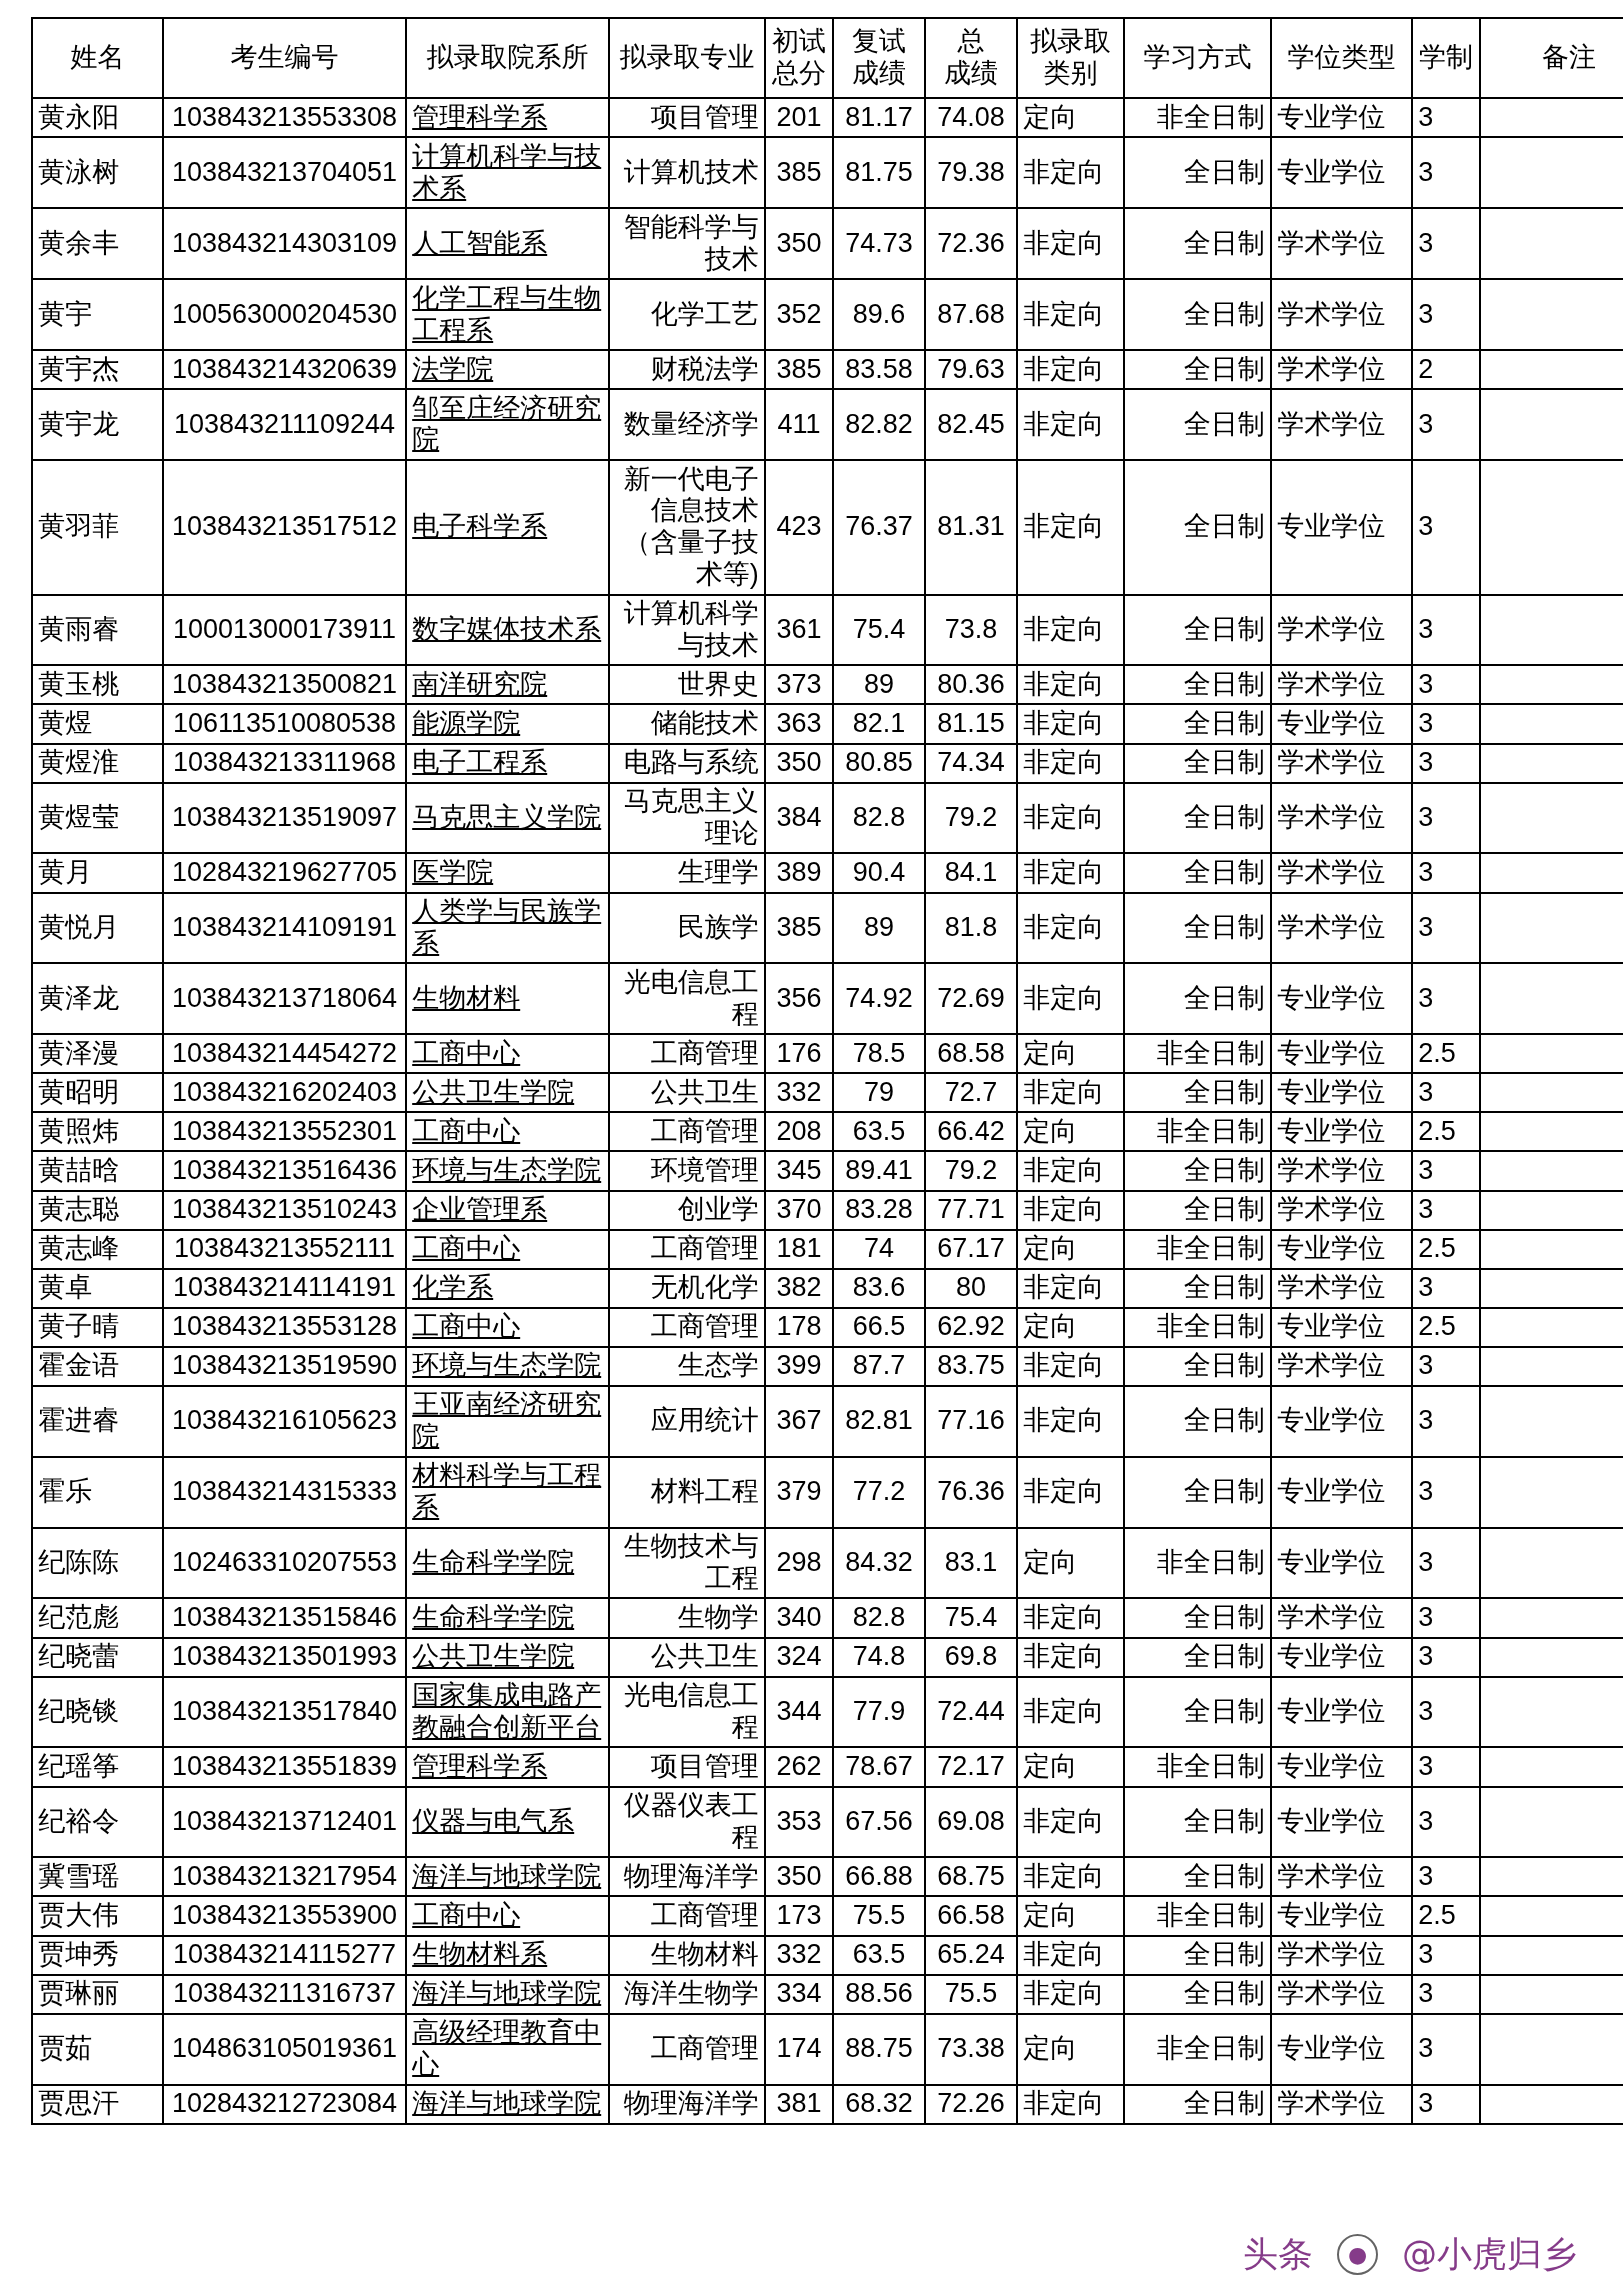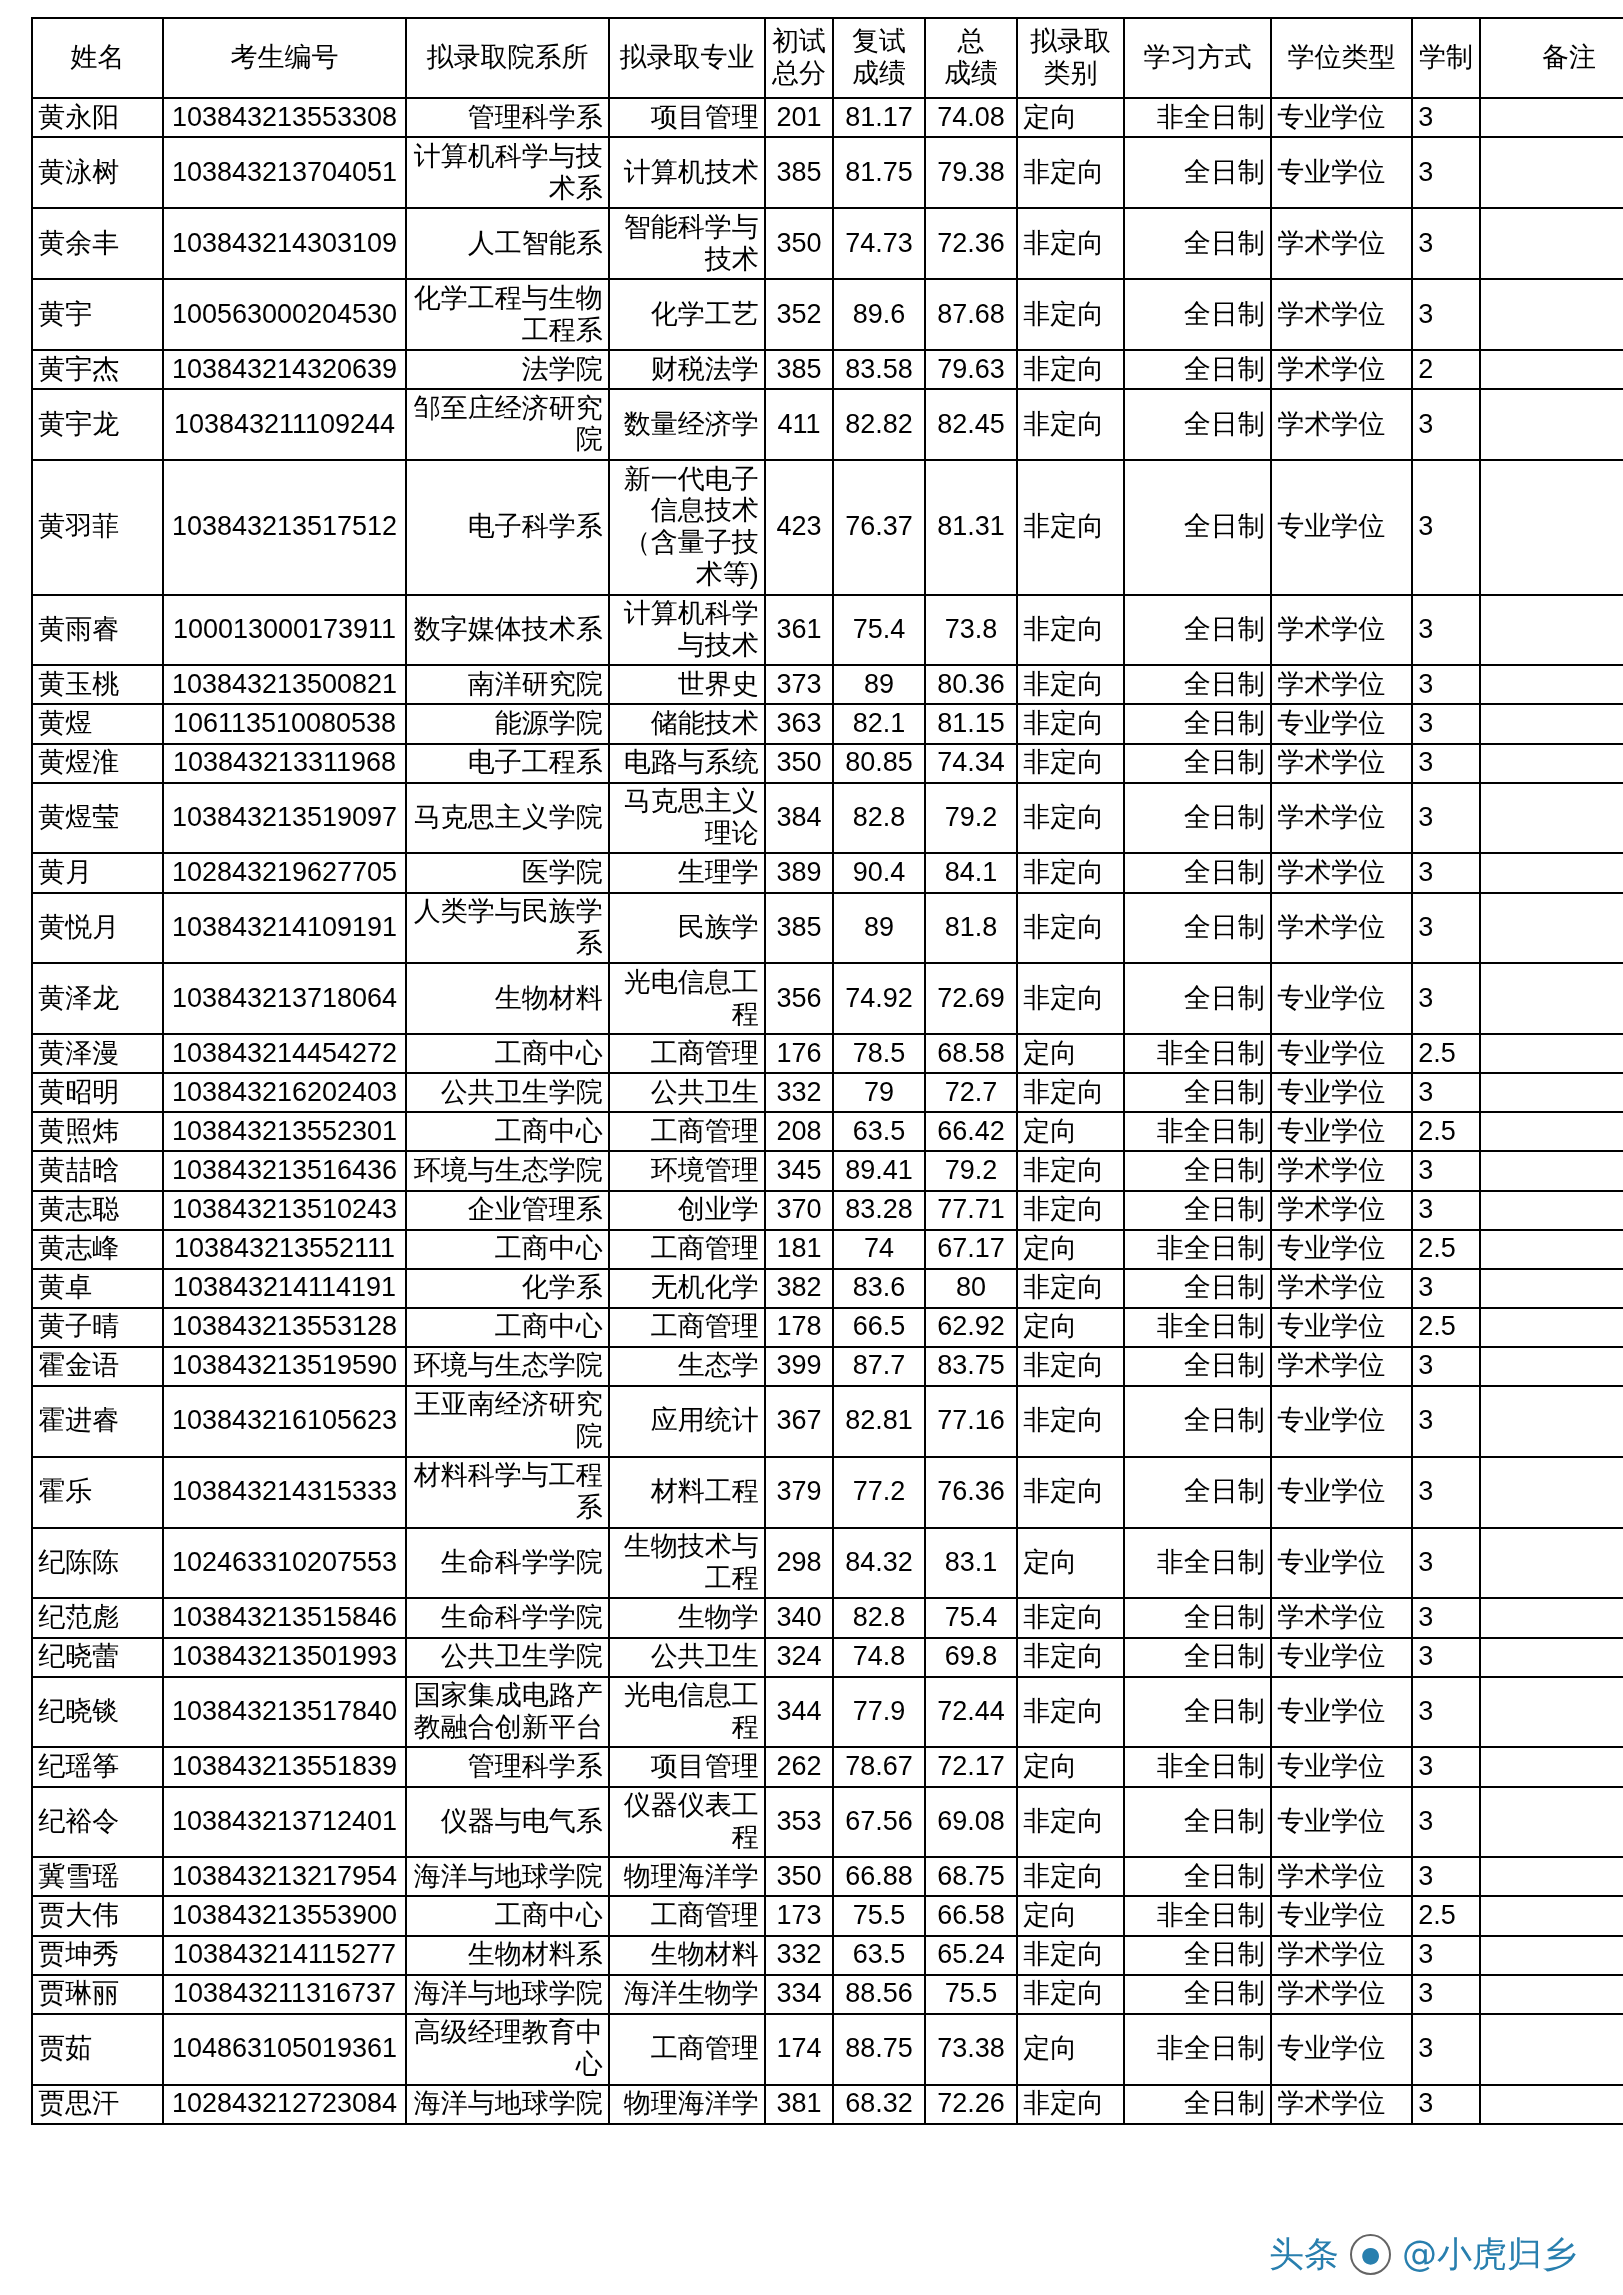--- a/index.html
+++ b/index.html
@@ -52,41 +52,41 @@
   col.c-retest    { width: 92px; }
   col.c-total     { width: 92px; }
   col.c-category  { width: 107px; }
   col.c-mode      { width: 147px; }
   col.c-degree    { width: 141px; }
   col.c-years     { width: 68px; }
   col.c-remark    { width: 178px; }
 
   td.name      { text-align: left; }
   td.id        { text-align: center; }
-  td.college   { text-align: right; }
+  td.college   { text-align: left; text-decoration: underline; }
   td.major     { text-align: right; }
   td.num       { text-align: center; }
   td.category  { text-align: left; }
   td.mode      { text-align: right; margin-top: 9px; }
   td.degree    { text-align: left; }
   td.years     { text-align: left; }
   td.remark    { text-align: left; }
 
   .hdr-two-line { line-height: 1.12; }
 
   #watermark {
     position: absolute;
     right: 46px;
     bottom: 17px;
     font-size: 35px;
-    color: #0369a1;
+    color: #701a75;
     font-family: "DejaVu Sans", sans-serif;
     display: flex;
     align-items: center;
-    gap: 11px;
+    gap: 24px;
     opacity: 0.85;
   }
   #watermark .wm-logo {
     display: inline-flex;
     align-items: center;
     justify-content: center;
     width: 37px;
     height: 37px;
     border: 2.6px solid #4a4a4a;
     border-radius: 50%;

